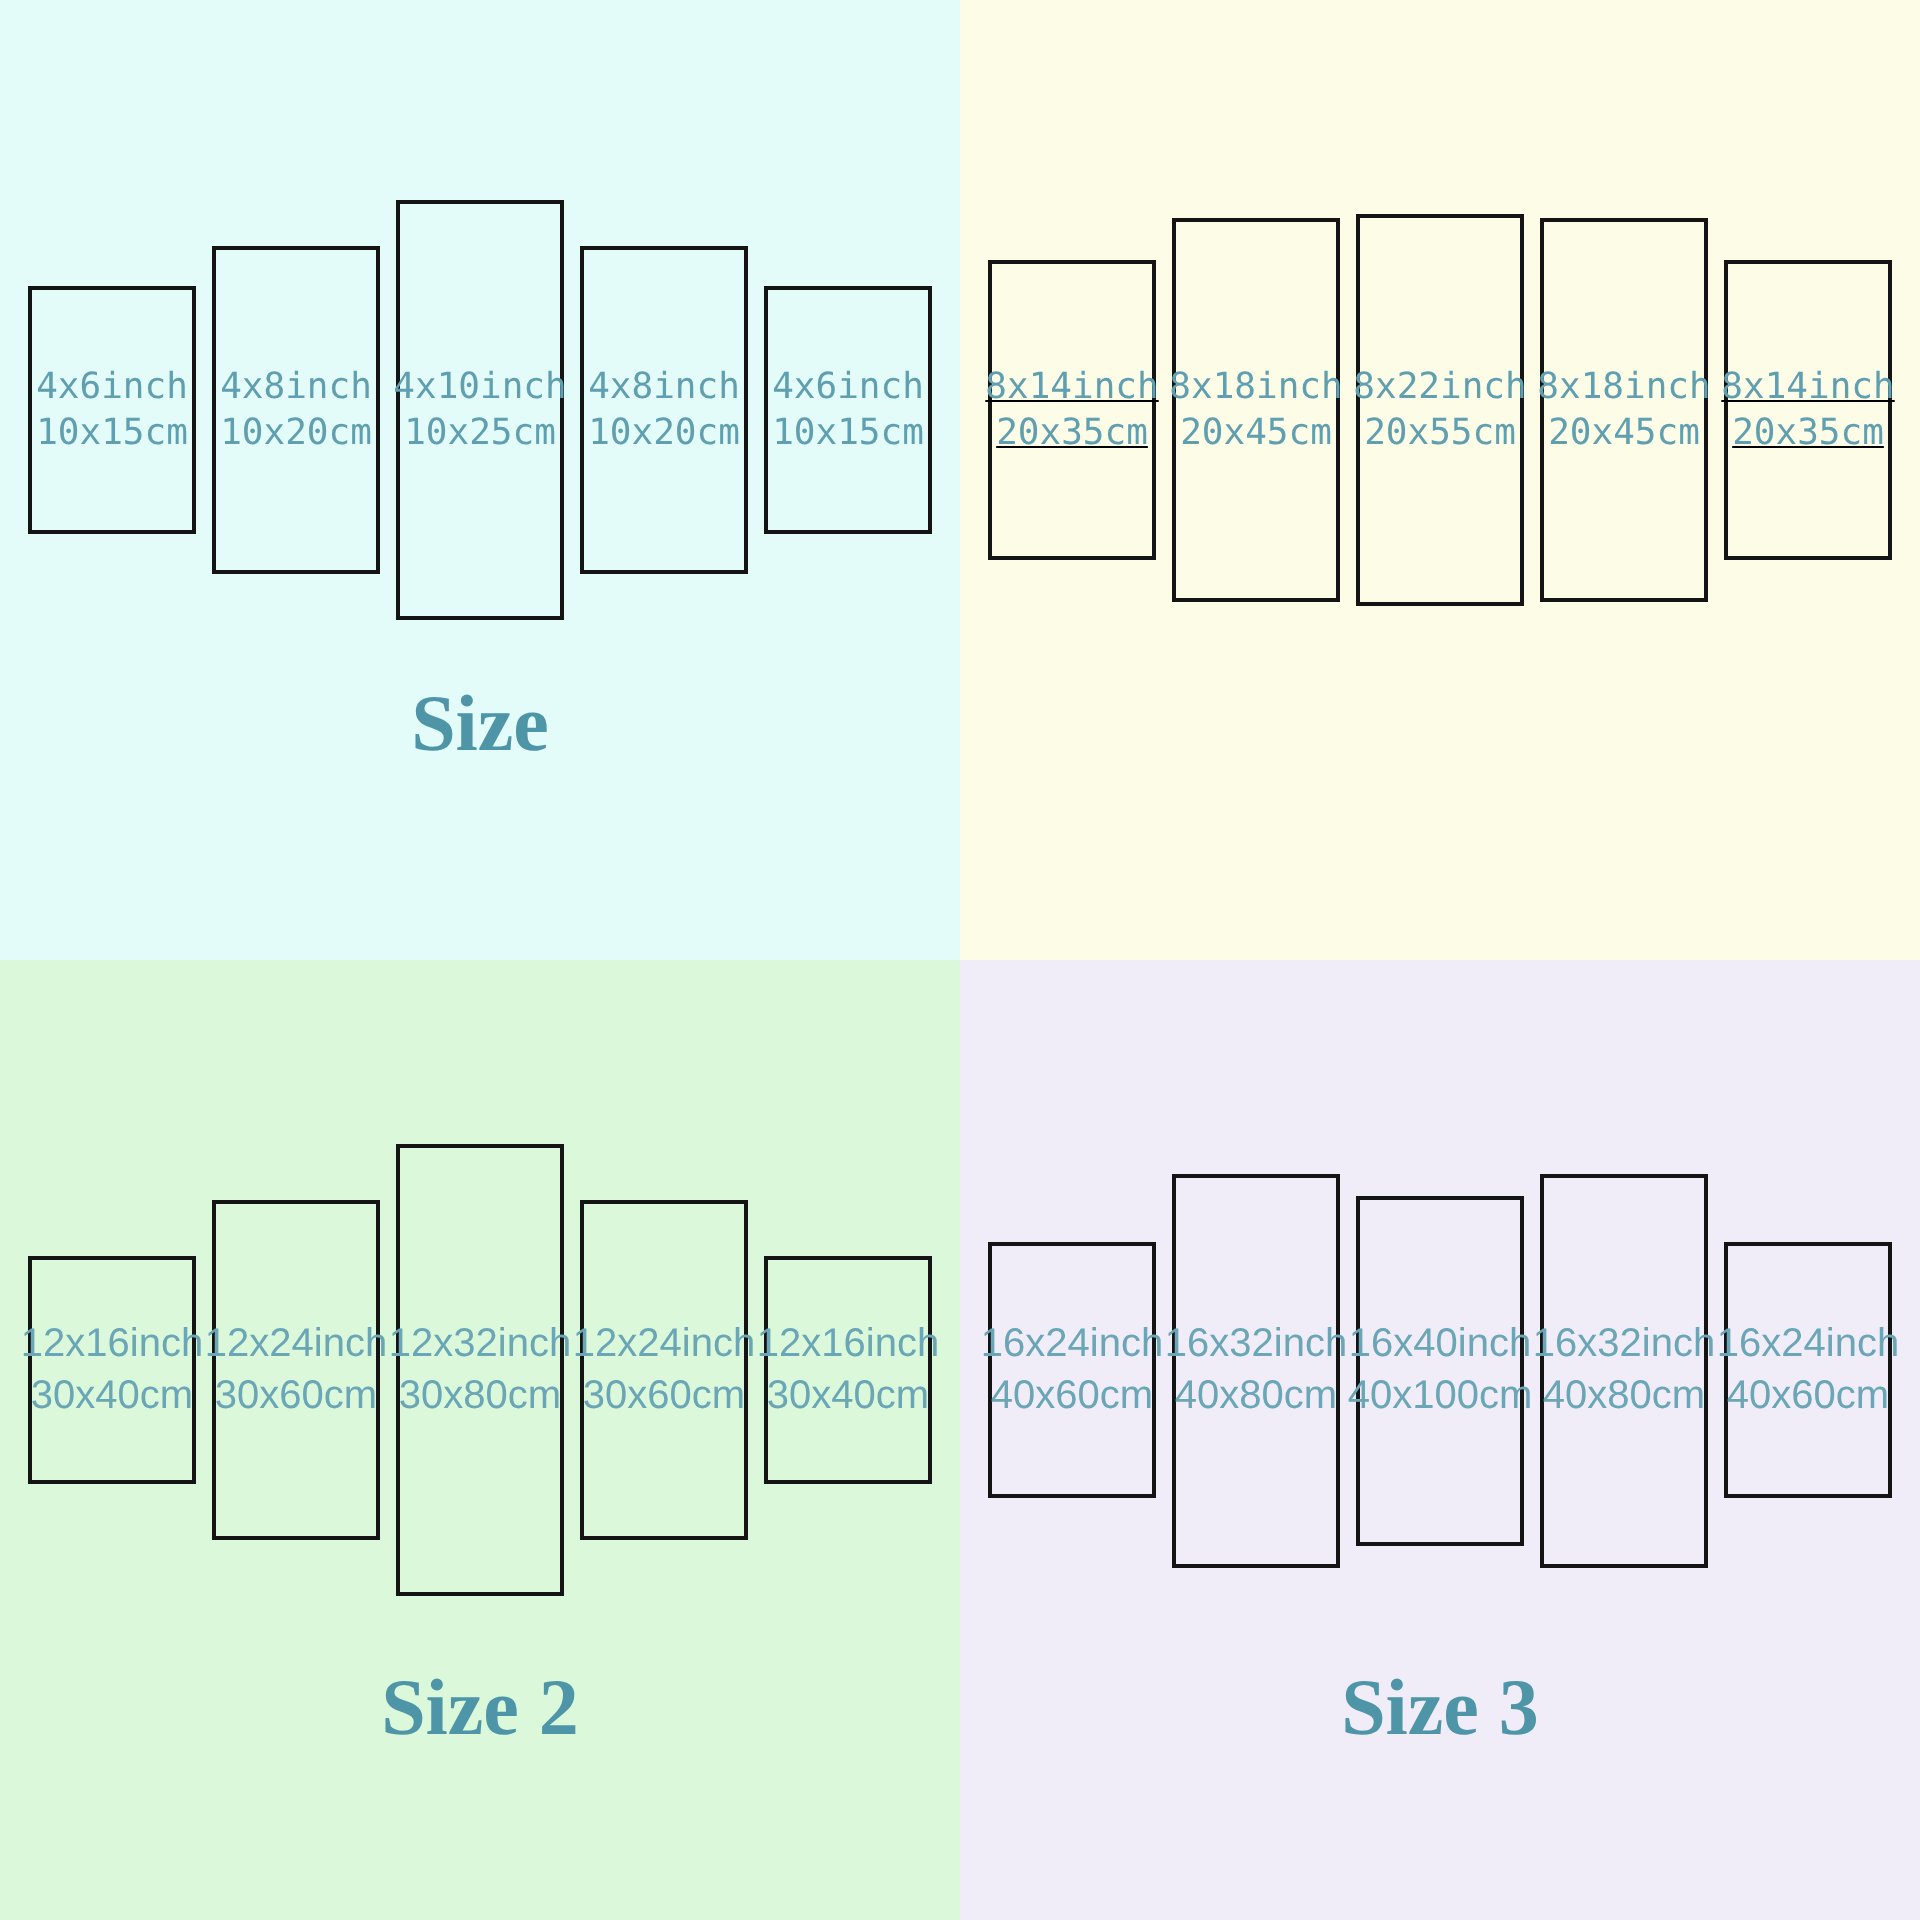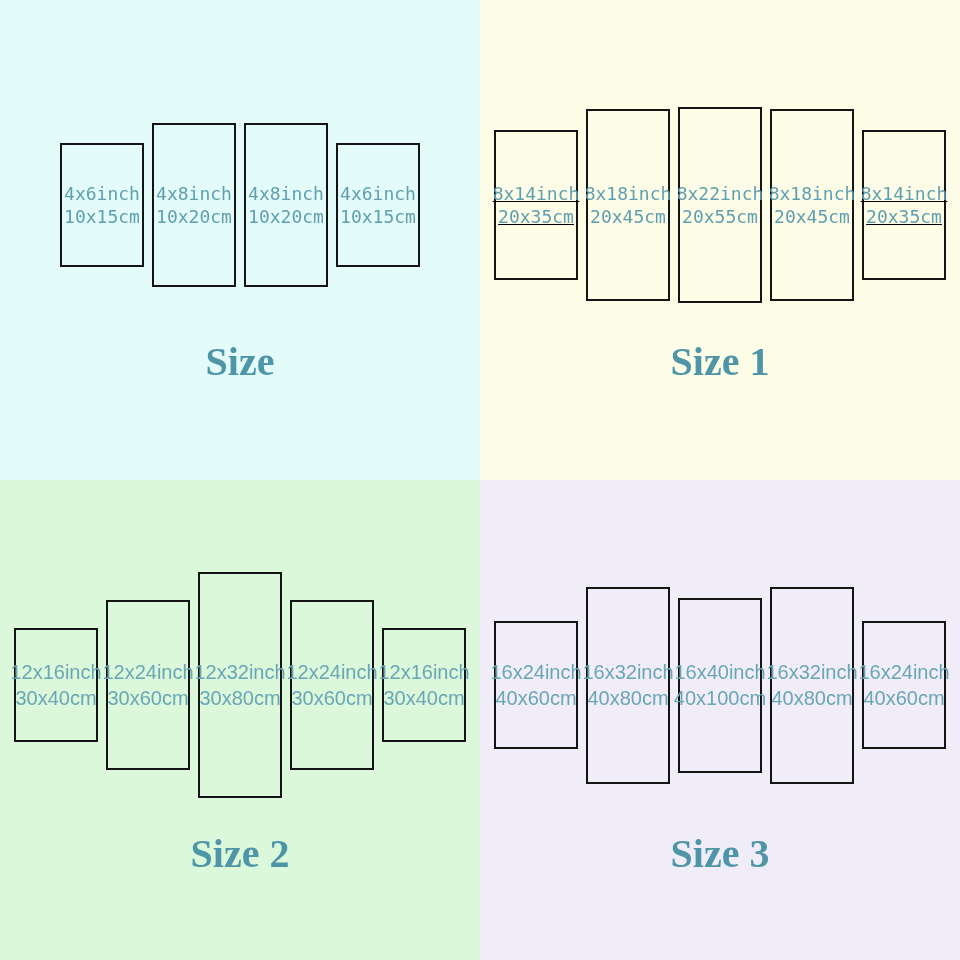--- a/index.html
+++ b/index.html
@@ -55,20 +55,26 @@
           <span>4x6inch</span>
           <span>10x15cm</span>
         </div>
       </div>
       <div class="panel m">
         <div class="panel-text">
           <span>4x8inch</span>
           <span>10x20cm</span>
         </div>
       </div>
+      <div class="panel l">
+        <div class="panel-text">
+          <span>4x10inch</span>
+          <span>10x25cm</span>
+        </div>
+      </div>
       <div class="panel m">
         <div class="panel-text">
           <span>4x8inch</span>
           <span>10x20cm</span>
         </div>
       </div>
       <div class="panel s">
         <div class="panel-text">
           <span>4x6inch</span>
           <span>10x15cm</span>
@@ -104,21 +110,20 @@
           <span>20x45cm</span>
         </div>
       </div>
       <div class="panel s">
         <div class="panel-text">
           <span>8x14inch</span>
           <span>20x35cm</span>
         </div>
       </div>
     </div>
-    <h2 class="title">Size 1</h2>
   </section>
 
   <section class="quadrant q2" style="background: rgb(219, 248, 218); padding-left: 30px;">
     <div class="panels">
       <div class="panel s">
         <div class="panel-text">
           <span>12x16inch</span>
           <span>30x40cm</span>
         </div>
       </div>

